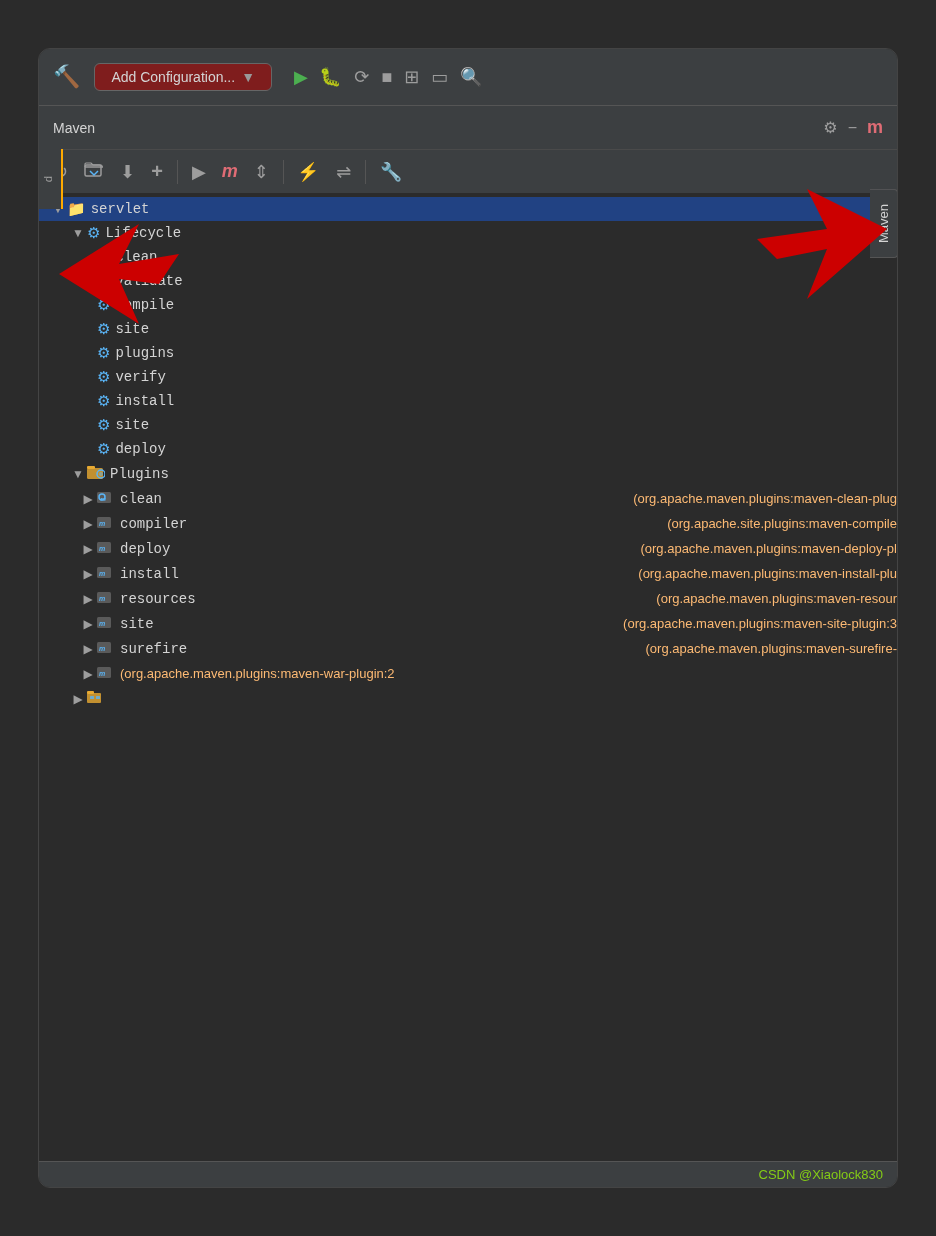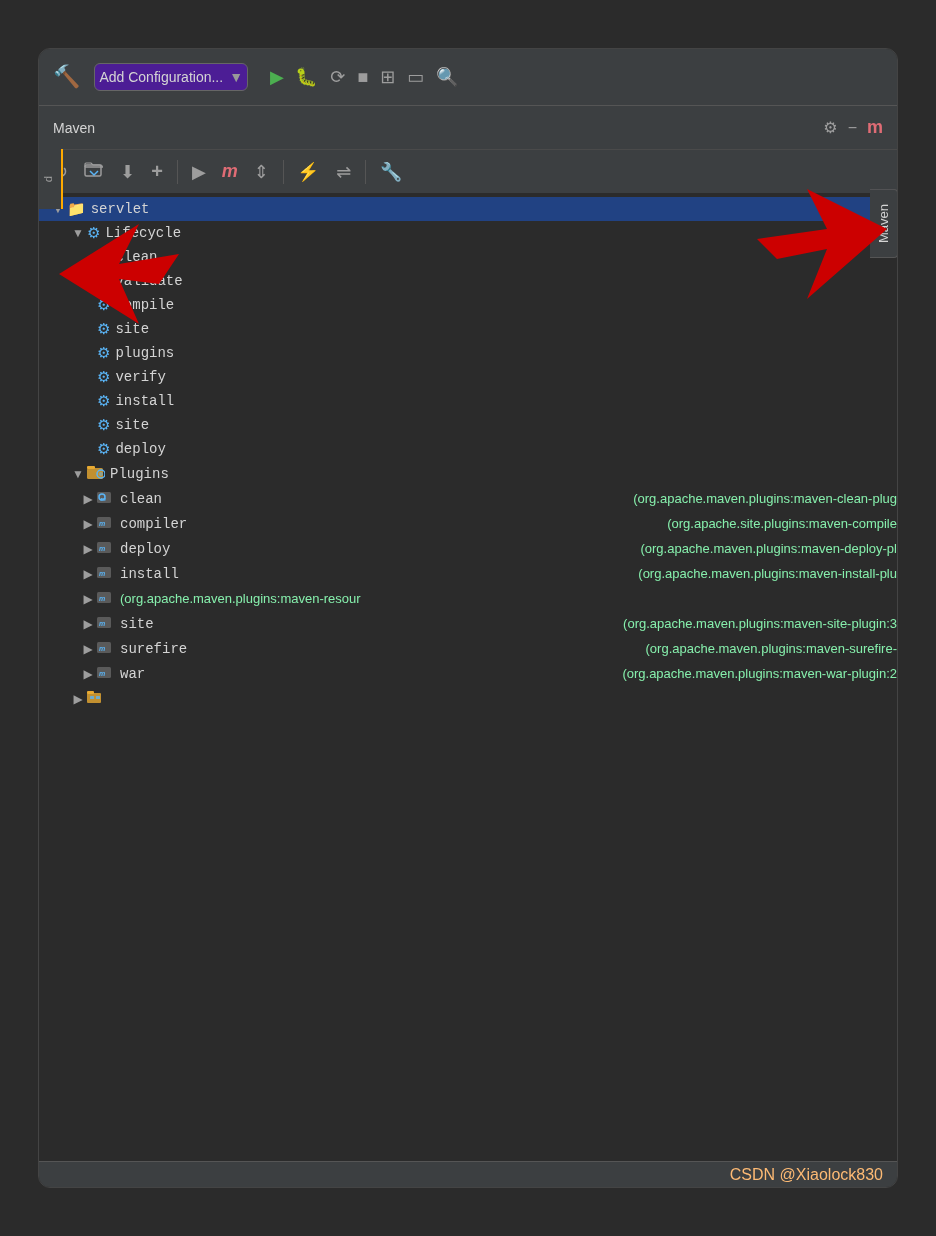--- a/index.html
+++ b/index.html
@@ -32,25 +32,25 @@
       padding: 0 14px;
       gap: 10px;
       flex-shrink: 0;
     }
     .hammer-icon {
       color: #4CAF50;
       font-size: 22px;
       margin-right: 4px;
     }
     .add-config-btn {
-      background: #4c1d95;
+      background: #7f1d1d;
       border: 1px solid #666;
       border-radius: 6px;
       color: #d4d4d4;
-      padding: 5px 4px;
+      padding: 5px 16px;
       font-size: 14px;
       cursor: pointer;
       display: flex;
       align-items: center;
       gap: 6px;
     }
     .toolbar-icons {
       display: flex;
       align-items: center;
       gap: 12px;
@@ -138,38 +138,38 @@
       padding: 3px 0;
       cursor: pointer;
       font-size: 14px;
       color: #d4d4d4;
     }
     .tree-item.selected { background: #214283; }
     .tree-item .indent { display: inline-block; }
     .tree-item .chevron { color: #9d9d9d; font-size: 12px; width: 18px; text-align: center; }
     .tree-item .item-icon { margin-right: 5px; font-size: 15px; }
     .tree-item .item-text { flex: 1; font-family: Liberation Mono, monospace; }
-    .tree-item .item-sub { color: #86efac; font-size: 13px; }
+    .tree-item .item-sub { color: #fdba74; font-size: 13px; }
     .gear-icon-blue { color: #5ab4f5; }
     .folder-icon { color: #e8aa32; }
     .plugin-icon { color: #5ab4f5; }
     
     .bottom-bar {
       background: #3c3f41;
       height: 26px;
       display: flex;
       align-items: center;
       justify-content: flex-end;
       padding: 0 14px;
       border-top: 1px solid #555;
       flex-shrink: 0;
     }
     .bottom-text {
-      color: #fdba74;
-      font-size: 16px;
+      color: #84cc16;
+      font-size: 13px;
     }
     
     .left-strip {
       position: absolute;
       left: 0;
       top: 100px;
       width: 24px;
       background: #3c3f41;
       border-right: 2px solid #ffaa00;
       height: 60px;
@@ -392,20 +392,21 @@
     </div>
     <div class="tree-item">
       <span class="indent" style="width:40px"></span>
       <span class="chevron">▶</span>
       <span class="item-icon">
         <svg width="18" height="16" viewBox="0 0 18 16" fill="none" display="inline-block">
           <rect x="0" y="3" width="14" height="11" rx="1.5" fill="#5a5a5a"></rect>
           <text x="2" y="12" fill="#5ab4f5" font-size="7" font-style="italic" font-weight="bold">m</text>
         </svg>
       </span>
+      <span class="item-text">resources</span>
       <span class="item-sub">(org.apache.maven.plugins:maven-resour</span>
     </div>
     <div class="tree-item">
       <span class="indent" style="width:40px"></span>
       <span class="chevron">▶</span>
       <span class="item-icon">
         <svg width="18" height="16" viewBox="0 0 18 16" fill="none" display="inline-block">
           <rect x="0" y="3" width="14" height="11" rx="1.5" fill="#5a5a5a"></rect>
           <text x="2" y="12" fill="#5ab4f5" font-size="7" font-style="italic" font-weight="bold">m</text>
         </svg>
@@ -427,21 +428,20 @@
     </div>
     <div class="tree-item">
       <span class="indent" style="width:40px"></span>
       <span class="chevron">▶</span>
       <span class="item-icon">
         <svg width="18" height="16" viewBox="0 0 18 16" fill="none" display="inline-block">
           <rect x="0" y="3" width="14" height="11" rx="1.5" fill="#5a5a5a"></rect>
           <text x="2" y="12" fill="#5ab4f5" font-size="7" font-style="italic" font-weight="bold">m</text>
         </svg>
       </span>
-      <span class="item-text">war</span>
       <span class="item-sub">(org.apache.maven.plugins:maven-war-plugin:2</span>
     </div>
 
     <div class="tree-item">
       <span class="indent" style="width:30px"></span>
       <span class="chevron">▶</span>
       <span class="item-icon" style="color:#e8aa32; font-size:15px;">
         <svg width="18" height="16" viewBox="0 0 18 16" fill="none" display="inline-block">
           <rect x="0" y="4" width="14" height="10" rx="1" fill="#e8aa32" opacity="0.8"></rect>
           <rect x="0" y="2" width="7" height="3" rx="1" fill="#e8aa32"></rect>

